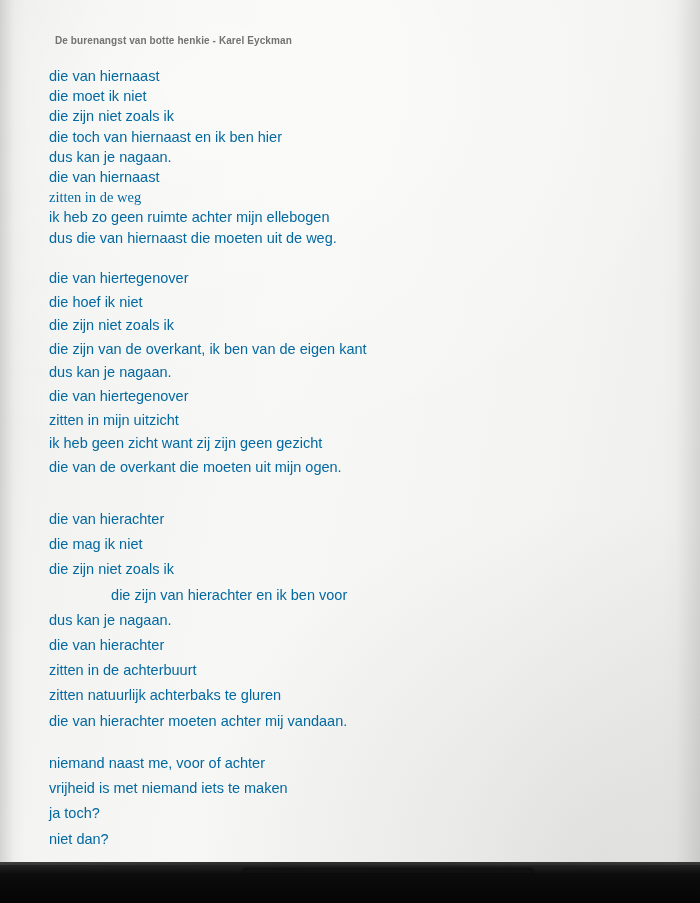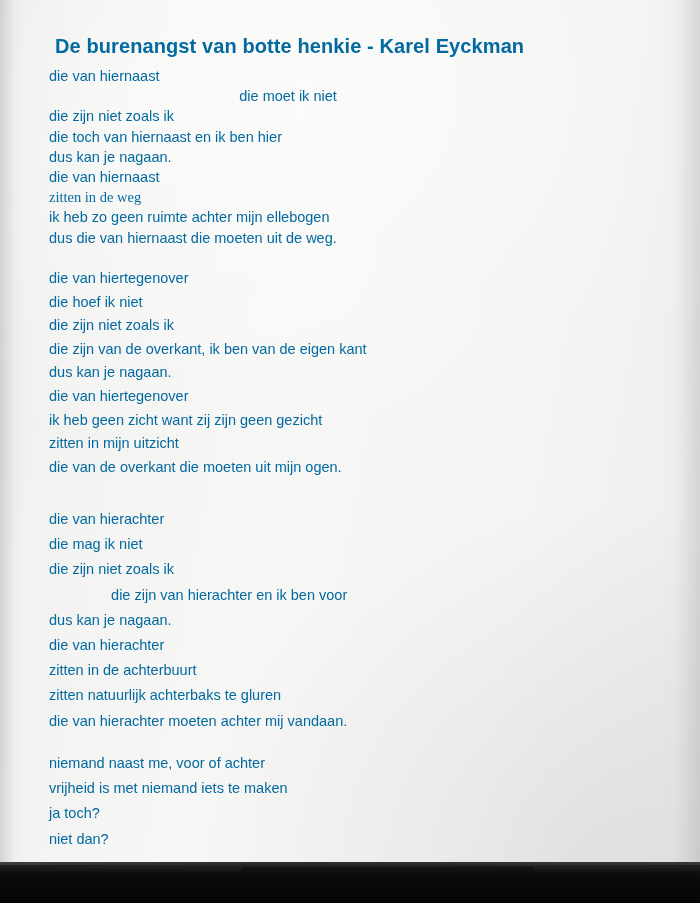--- a/index.html
+++ b/index.html
@@ -89,23 +89,23 @@
     left: 0;
     top: 0;
     width: 700px;
     height: 870px;
   }
 
   #doc-title {
     position: absolute;
     left: 55px;
     top: 35px;
-    font-size: 20px;
+    font-size: 10px;
     font-weight: bold;
-    color: #0369a1;
+    color: #737373;
     letter-spacing: 0.1px;
   }
 
   .stanza {
     position: absolute;
     left: 49px;
     color: #1f1f21;
     font-size: 14.5px;
   }
   .line {
@@ -129,38 +129,38 @@
   <div id="paper"></div>
   <div id="lightwash"></div>
   <div id="leftedge"></div>
   <div id="rightedge"></div>
 
   <div id="content">
     <div id="doc-title">De burenangst van botte henkie - Karel Eyckman</div>
     <div id="stanzas-root">
         <div class="stanza" style="top: 66px;">
           <div class="line" style="line-height: 20.2px;">die van hiernaast</div>
-          <div class="line" style="line-height: 20.2px; text-align: right;">die moet ik niet</div>
+          <div class="line" style="line-height: 20.2px;">die moet ik niet</div>
           <div class="line" style="line-height: 20.2px;">die zijn niet zoals ik</div>
           <div class="line" style="line-height: 20.2px;">die toch van hiernaast en ik ben hier</div>
           <div class="line" style="line-height: 20.2px;">dus kan je nagaan.</div>
           <div class="line" style="line-height: 20.2px;">die van hiernaast</div>
           <div class="line" style="line-height: 20.2px; font-family: Liberation Serif, serif;">zitten in de weg</div>
           <div class="line" style="line-height: 20.2px;">ik heb zo geen ruimte achter mijn ellebogen</div>
           <div class="line" style="line-height: 20.2px;">dus die van hiernaast die moeten uit de weg.</div>
         </div>
         <div class="stanza" style="top: 267px;">
           <div class="line" style="line-height: 23.6px;">die van hiertegenover</div>
           <div class="line" style="line-height: 23.6px;">die hoef ik niet</div>
           <div class="line" style="line-height: 23.6px;">die zijn niet zoals ik</div>
           <div class="line" style="line-height: 23.6px;">die zijn van de overkant, ik ben van de eigen kant</div>
           <div class="line" style="line-height: 23.6px;">dus kan je nagaan.</div>
           <div class="line" style="line-height: 23.6px;">die van hiertegenover</div>
+          <div class="line" style="line-height: 23.6px;">zitten in mijn uitzicht</div>
           <div class="line" style="line-height: 23.6px;">ik heb geen zicht want zij zijn geen gezicht</div>
-          <div class="line" style="line-height: 23.6px;">zitten in mijn uitzicht</div>
           <div class="line" style="line-height: 23.6px;">die van de overkant die moeten uit mijn ogen.</div>
         </div>
         <div class="stanza" style="top: 507px;">
           <div class="line" style="line-height: 25.2px;">die van hierachter</div>
           <div class="line" style="line-height: 25.2px;">die mag ik niet</div>
           <div class="line" style="line-height: 25.2px;">die zijn niet zoals ik</div>
           <div class="line" style="line-height: 25.2px; text-align: right;">die zijn van hierachter en ik ben voor</div>
           <div class="line" style="line-height: 25.2px;">dus kan je nagaan.</div>
           <div class="line" style="line-height: 25.2px;">die van hierachter</div>
           <div class="line" style="line-height: 25.2px;">zitten in de achterbuurt</div>

